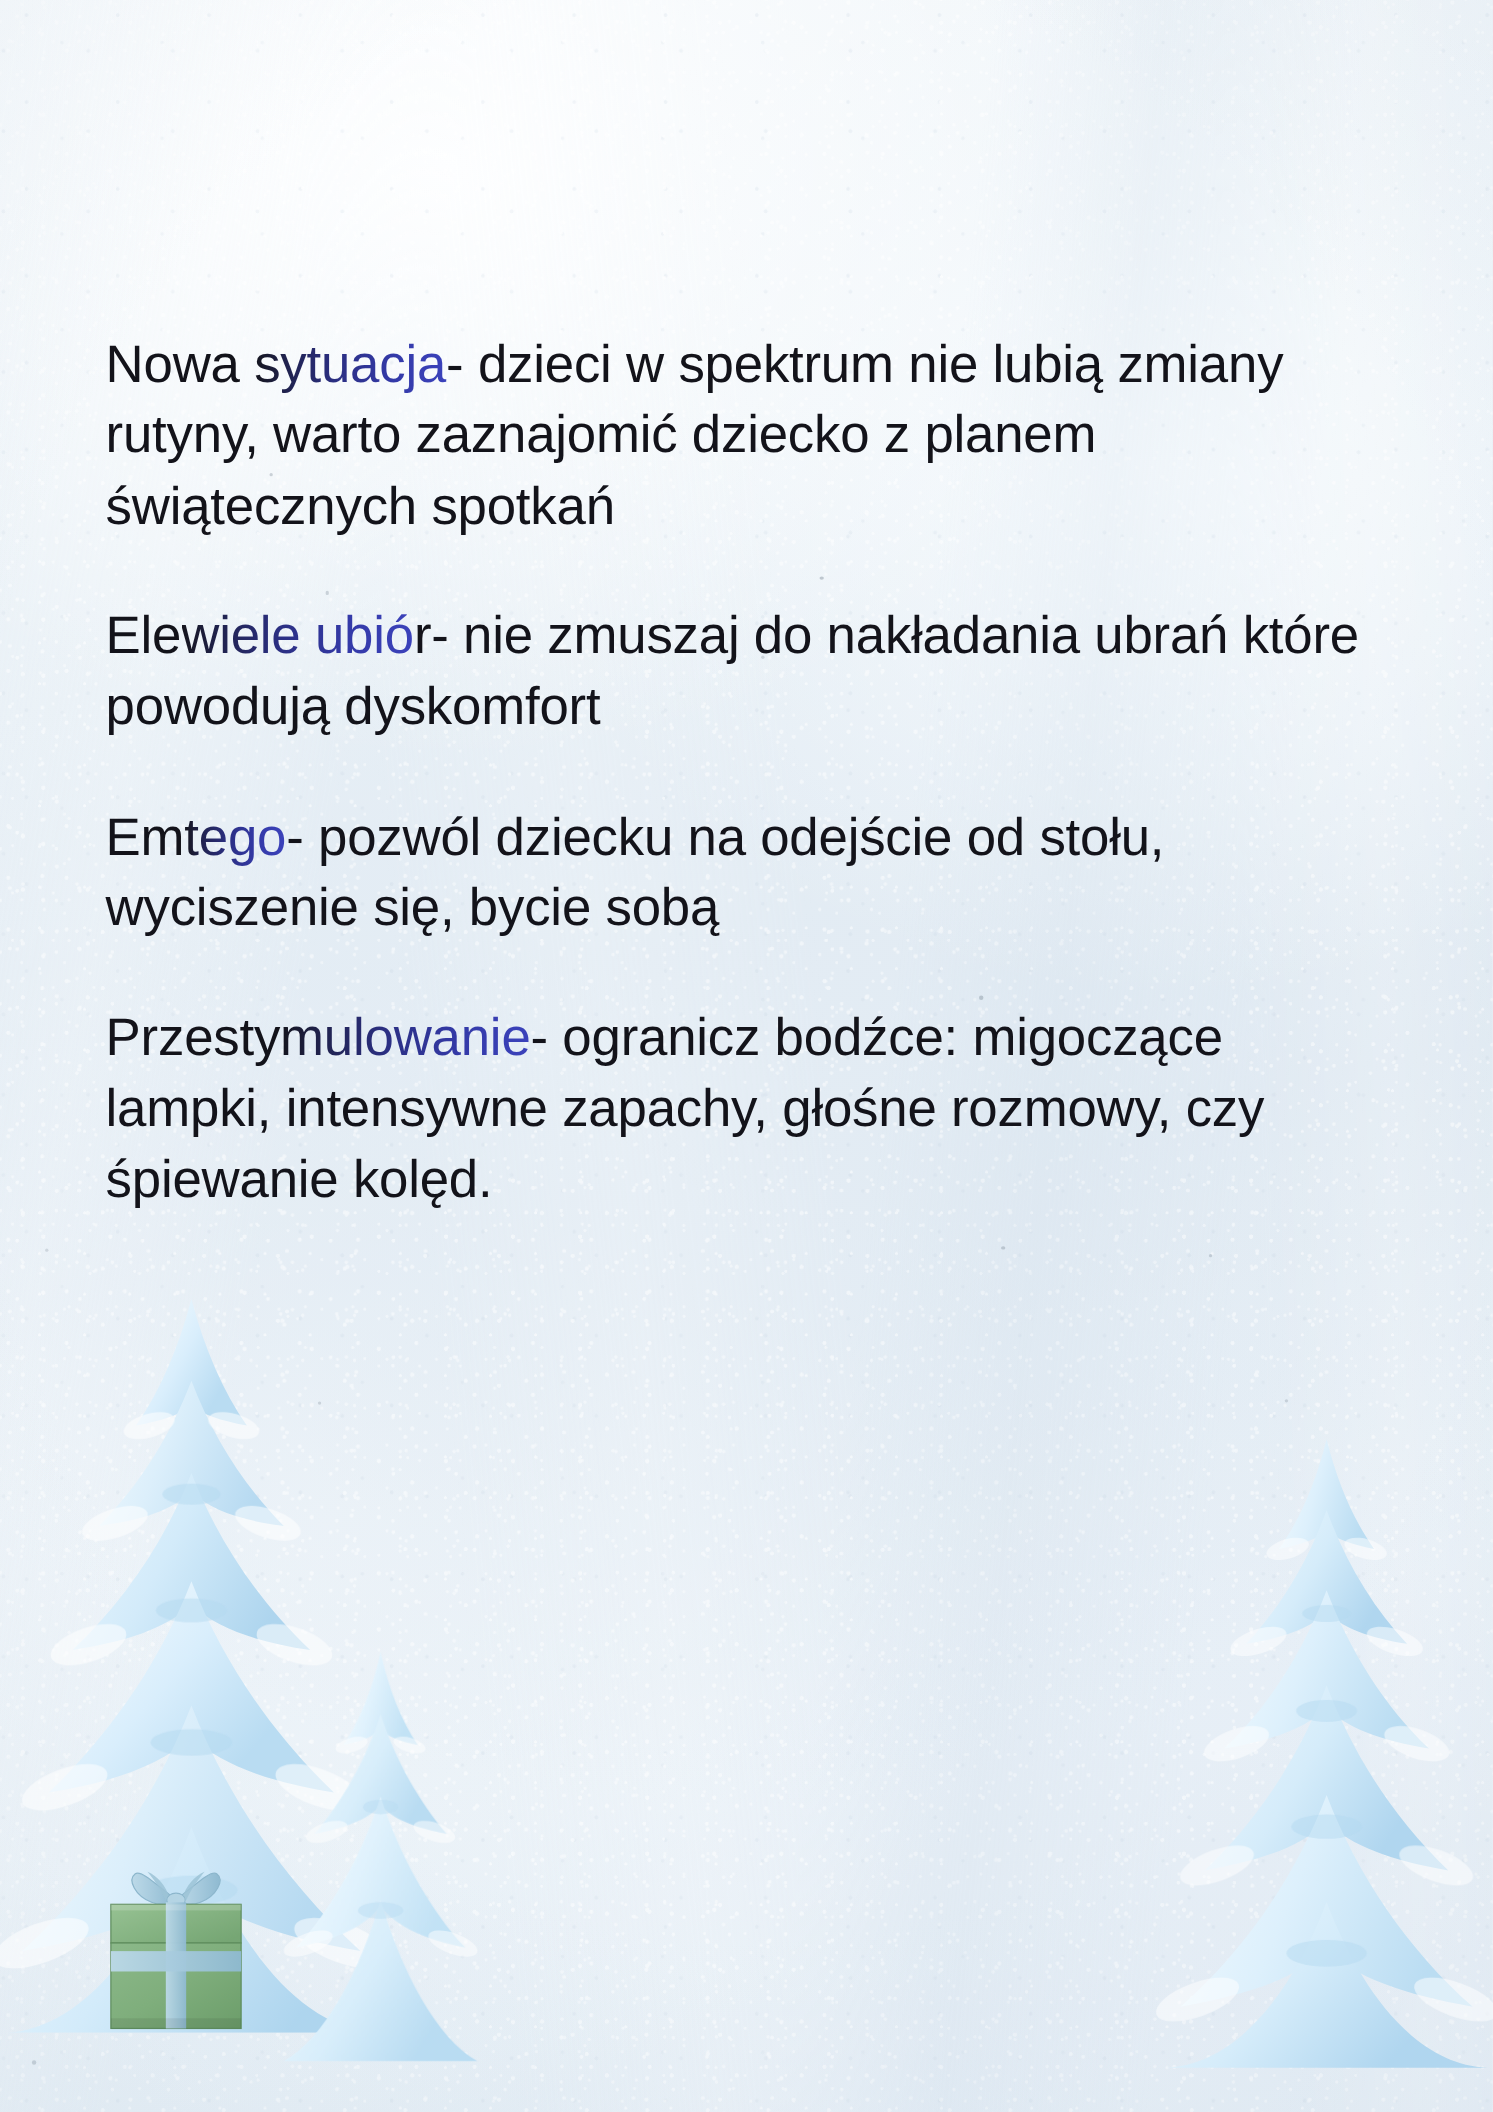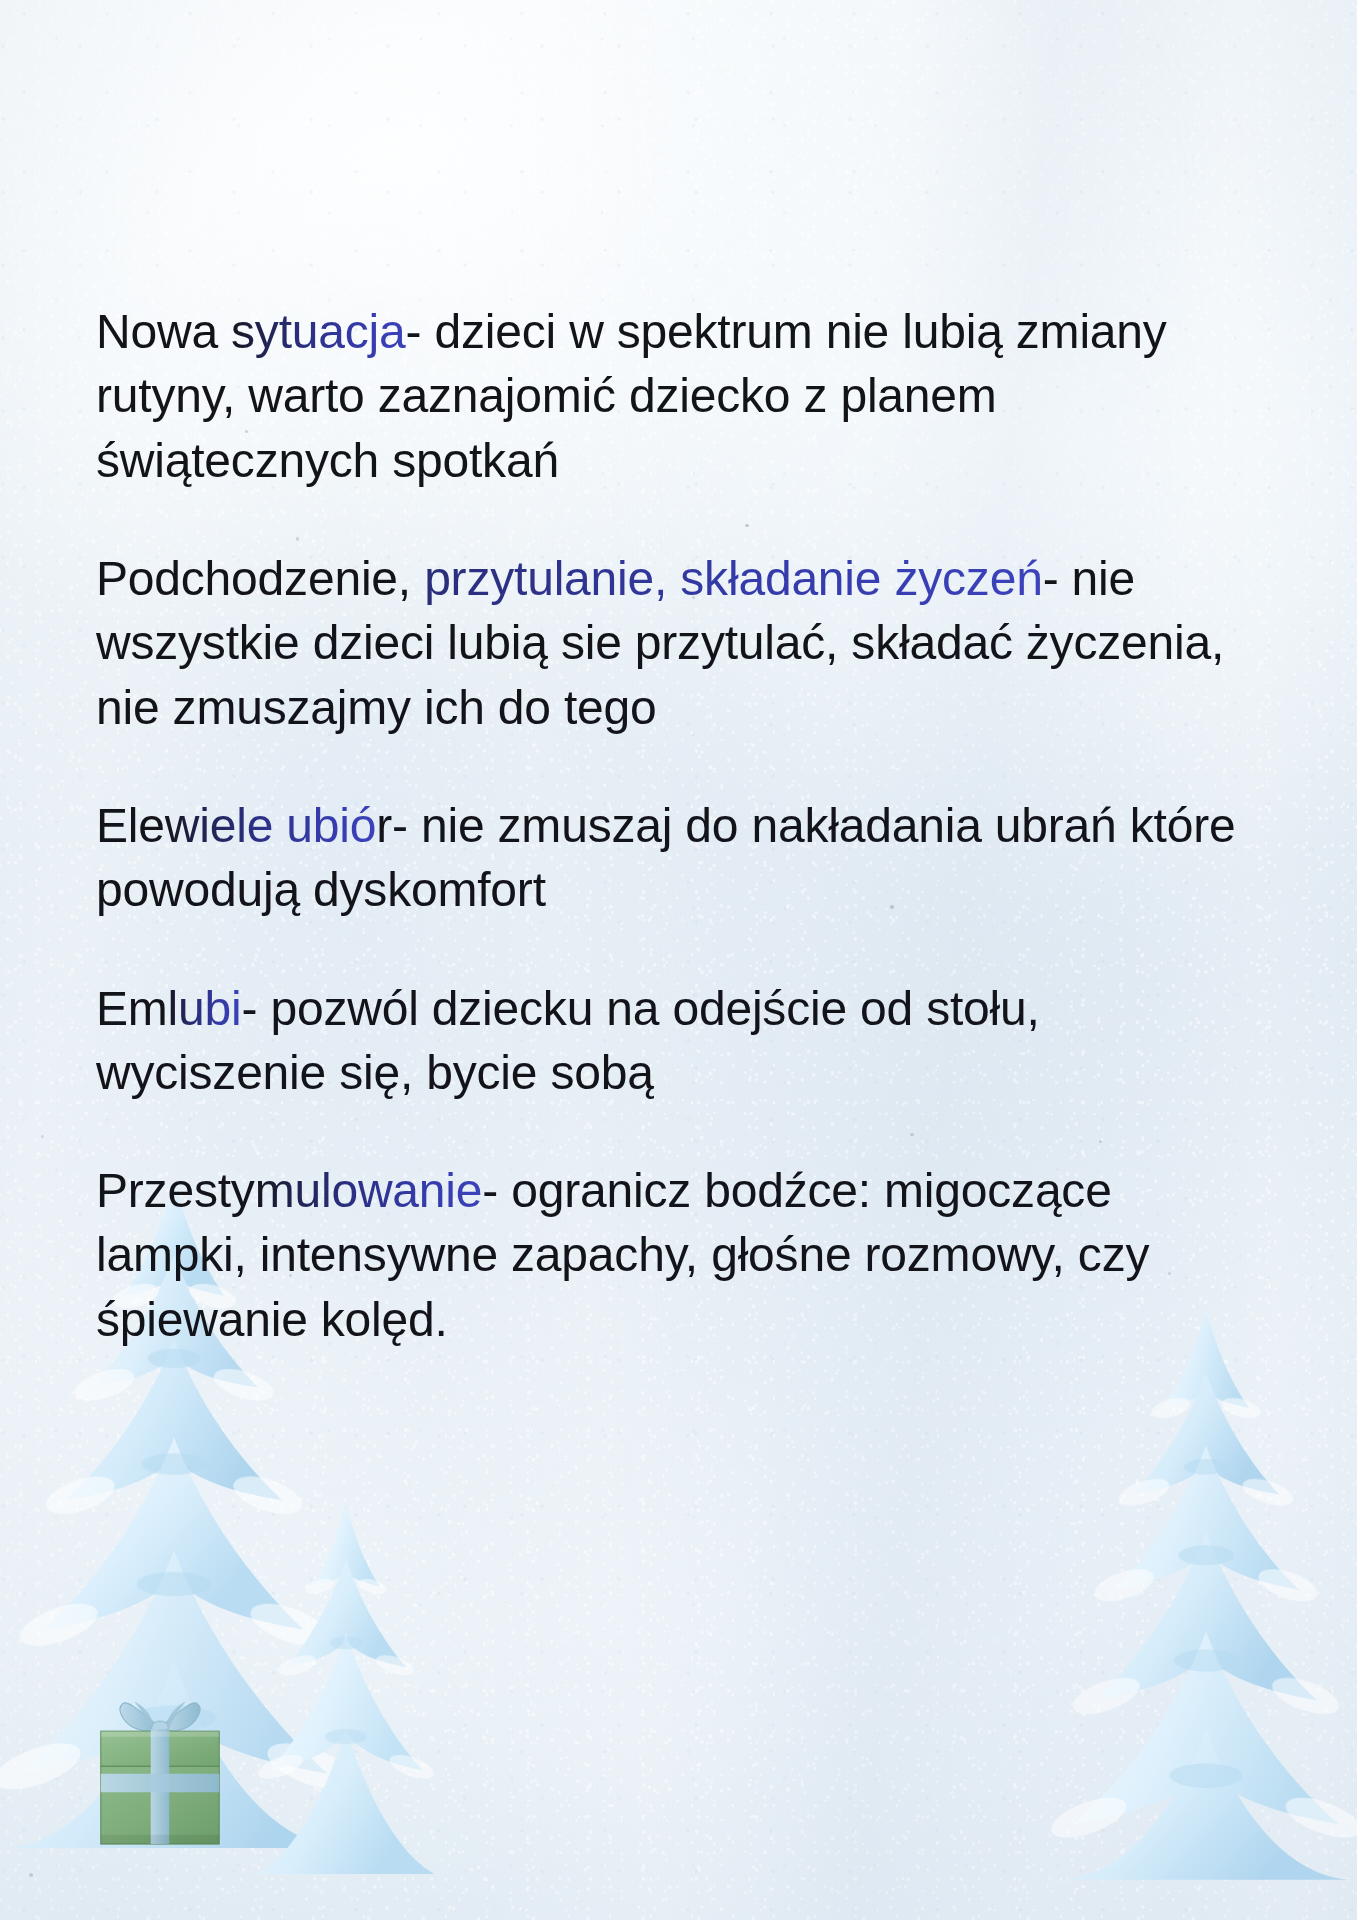--- a/index.html
+++ b/index.html
@@ -309,31 +309,28 @@
 
   <div class="content">
 
 
     <div class="body-block">
 
       <p class="para">
         <span>Nowa </span><span class="kw">sytuacja</span><span>- dzieci w spektrum nie lubią zmiany rutyny, warto zaznajomić dziecko z planem świątecznych spotkań</span>
       </p>
 
-      <p class="para">
-        <span>Podchodzenie, </span><span class="kw solid">przytulanie, składanie życzeń</span><span>- nie wszystkie dzieci lubią sie przytulać, składać życzenia, nie zmuszajmy ich do tego</span>
-      </p>
 
 
       <p class="para">
         <span>Ele</span><span class="kw">wiele ubió</span><span>r- nie zmuszaj do nakładania ubrań które powodują dyskomfort</span>
       </p>
 
       <p class="para">
-        <span>Em</span><span class="kw">lubi</span><span>- pozwól dziecku na odejście od stołu, wyciszenie się, bycie sobą</span>
+        <span>Em</span><span class="kw">tego</span><span>- pozwól dziecku na odejście od stołu, wyciszenie się, bycie sobą</span>
       </p>
 
       <p class="para">
         <span>Przesty</span><span class="kw">mulowanie</span><span>- ogranicz bodźce: migoczące lampki, intensywne zapachy, głośne rozmowy, czy śpiewanie kolęd.</span>
       </p>
 
     </div>
   </div>
 </div>
 

